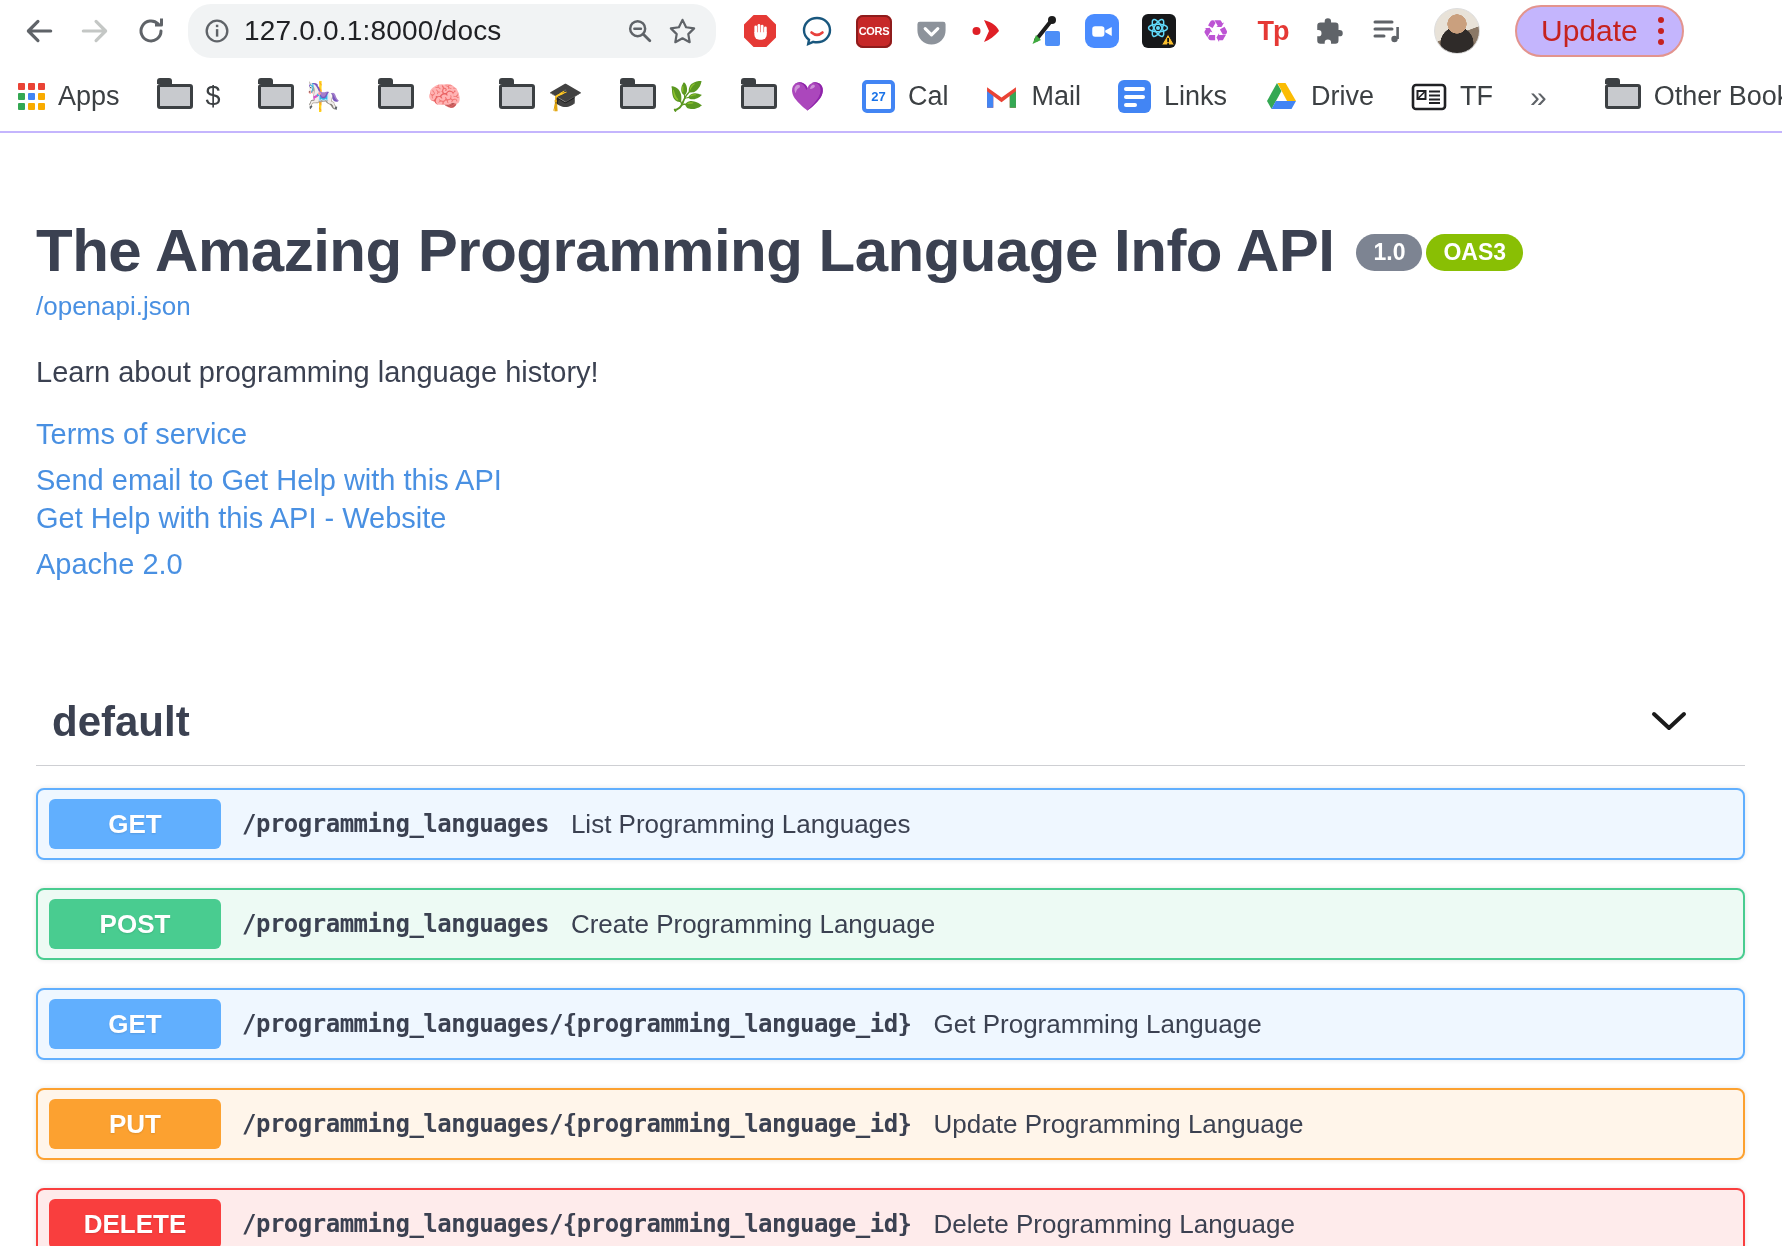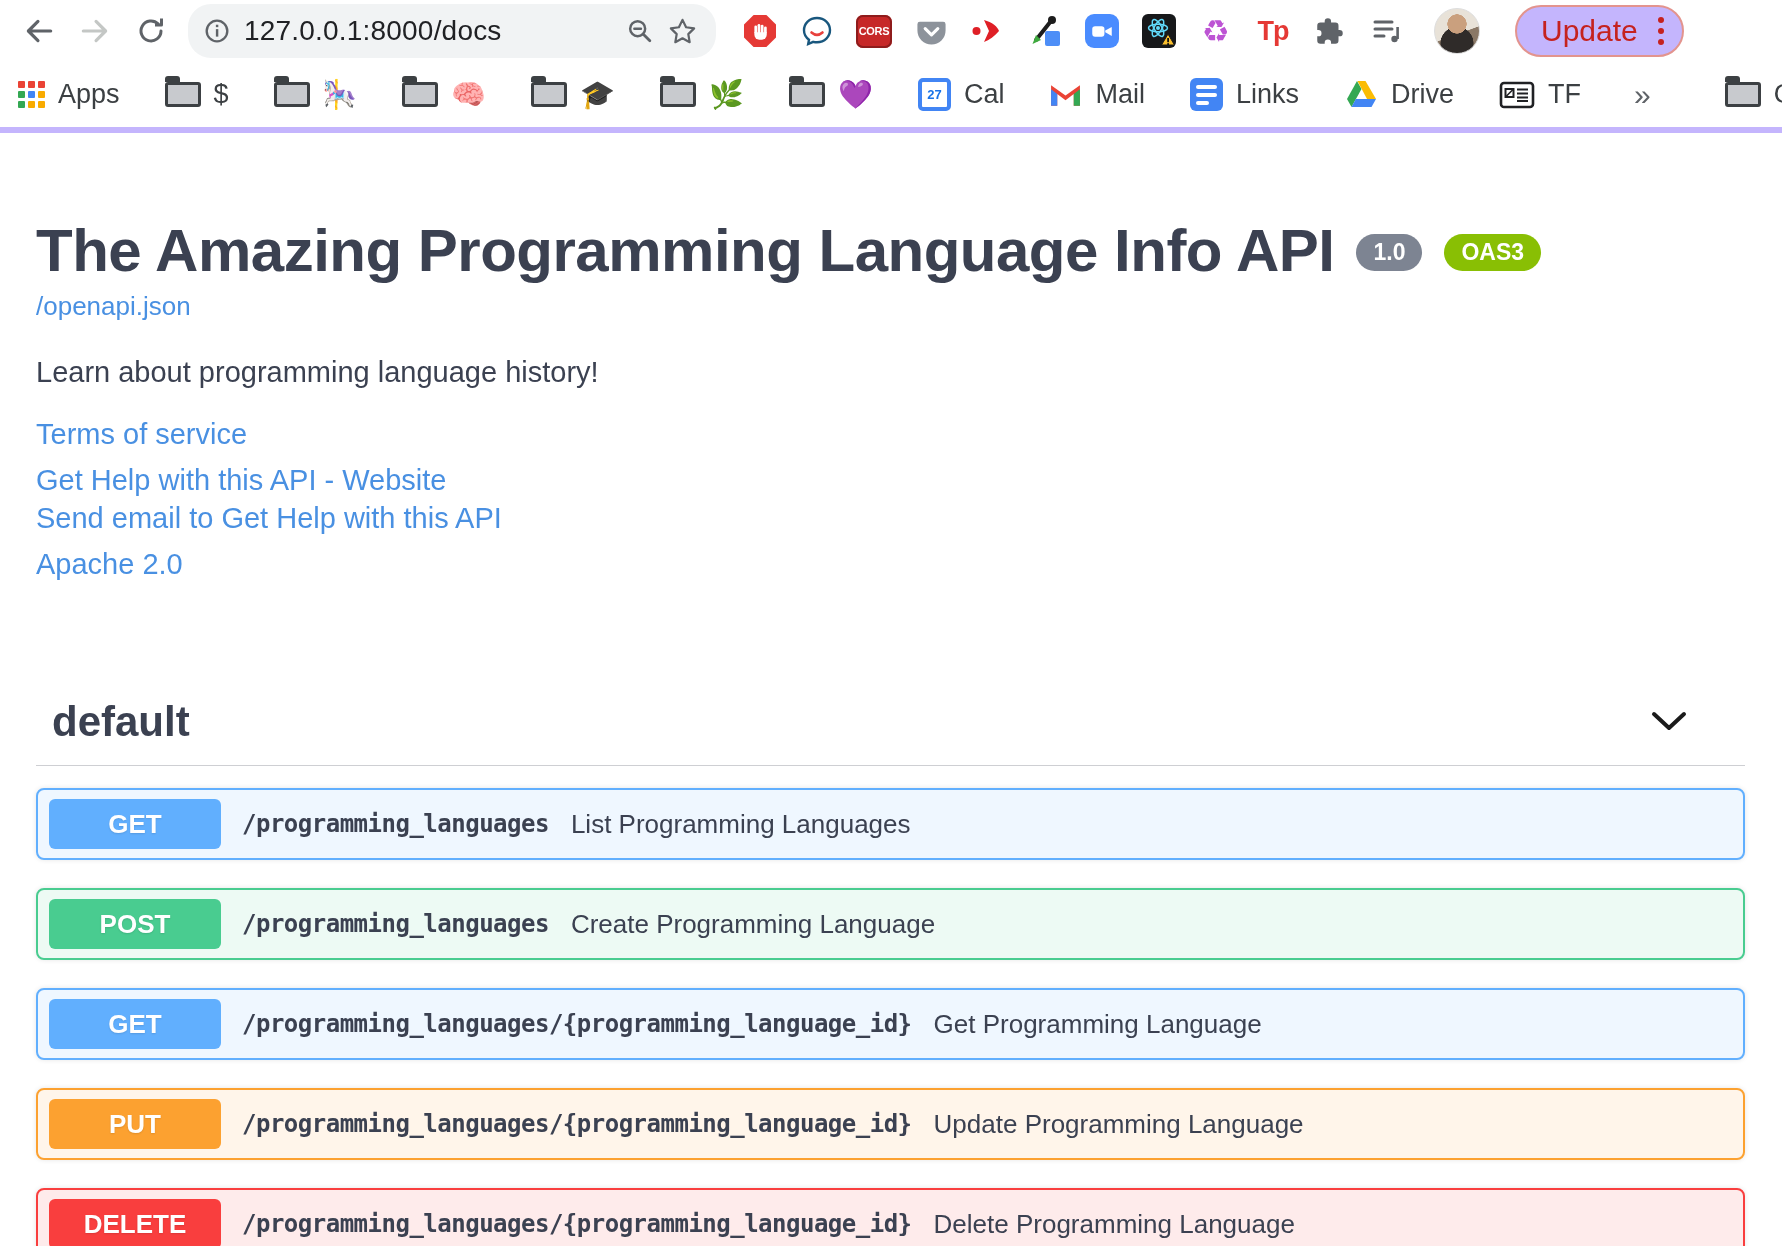--- a/index.html
+++ b/index.html
@@ -36,41 +36,41 @@
       radial-gradient(circle at 50% 78%, #2f2b29 0 40%, rgba(0,0,0,0) 41%),
       linear-gradient(160deg,#e8e2d8 0 55%, #8a7866 56% 100%);
     border:1px solid #ddd; }
   .update-pill { margin-left:14px; height:52px; border:2px solid #e3948e; background:#c4b5fd; border-radius:28px;
     display:flex; align-items:center; gap:18px; padding:0 16px 0 24px; flex:0 0 auto; }
   .update-pill .update-text { color:#c5221f; font-size:30px; }
   .kebab { display:flex; flex-direction:column; gap:5px; padding:2px; }
   .kebab i { width:6px; height:6px; border-radius:50%; background:#c5221f; display:block; }
 
   
-  .bookmarks { height:71px; display:flex; align-items:center; padding:0 18px; gap:8px; background:#fff; border-bottom:6px solid #c4b5fd; }
+  .bookmarks { height:71px; display:flex; align-items:center; padding:0 18px; gap:0; background:#fff; border-bottom:2px solid #c4b5fd; }
   .bm { display:flex; align-items:center; gap:13px; font-size:27px; color:#3c4043; margin-right:37px; white-space:nowrap; }
   .bm:last-child { margin-right:0; }
   .apps-grid { display:grid; grid-template-columns:repeat(3,7px); grid-template-rows:repeat(3,7px); gap:3px; }
   .apps-grid i { display:block; border-radius:1px; }
   .folder-icon { width:36px; height:25px; background:#c8cace; border:3px solid #3c4043; border-radius:3px; position:relative; flex:0 0 auto; }
   .folder-icon::before { content:""; position:absolute; top:-9px; left:-3px; width:15px; height:6px; background:#3c4043; border-radius:3px 3px 0 0; }
   .bm .emoji { font-size:28px; line-height:1; }
   .cal-icon { width:33px; height:33px; border-radius:5px; background:#fff; border:4px solid #4285f4; display:flex; align-items:center; justify-content:center; }
   .cal-icon b { color:#1a73e8; font-size:13px; }
   .docs-icon { width:33px; height:33px; border-radius:6px; background:#4285f4; display:flex; flex-direction:column; justify-content:center; gap:4px; padding:0 6px; }
   .docs-icon i { display:block; height:4px; background:#fff; border-radius:2px; }
   .docs-icon i:last-child { width:60%; }
   .bm-sep { width:2px; height:40px; background:#dadce0; margin:0 26px 0 2px; }
   .overflow-chevron { font-size:30px; color:#5f6368; margin-right:30px; }
 
   
   .swagger { padding:85px 37px 0 36px; }
   .title-row { display:flex; align-items:flex-start; gap:22px; }
   .api-title { font-size:60px; line-height:66px; font-weight:bold; color:#3b4151; margin:0; letter-spacing:-.5px; }
-  .badges { display:flex; gap:22px; margin-top:16px; }
+  .badges { display:flex; gap:4px; margin-top:16px; }
   .pill { color:#fff; font-weight:bold; font-size:23px; padding:7px 17px; border-radius:40px; line-height:1; }
   .pill.version { background:#7d8492; }
   .pill.oas3 { background:#89bf04; }
   a.swlink { color:#4990e2; text-decoration:none; cursor:pointer; }
   .openapi-link { margin-top:7px; font-size:26px; line-height:30px; }
   .api-desc { margin-top:34px; font-size:29px; line-height:34px; color:#3b4151; }
   .terms-line { margin-top:28px; font-size:29px; line-height:34px; }
   .help-lines { margin-top:10px; font-size:29px; line-height:38px; }
   .license-line { margin-top:10px; font-size:29px; line-height:34px; }
 
@@ -328,22 +328,22 @@
     <h1 class="api-title">The Amazing Programming Language Info API</h1>
     <span class="badges">
       <span class="pill version">1.0</span>
       <span class="pill oas3">OAS3</span>
     </span>
   </div>
   <div class="openapi-link"><a class="swlink">/openapi.json</a></div>
   <div class="api-desc">Learn about programming language history!</div>
   <div class="terms-line"><a class="swlink">Terms of service</a></div>
   <div class="help-lines">
+    <div><a class="swlink">Send email to Get Help with this API</a></div>
     <div><a class="swlink">Get Help with this API - Website</a></div>
-    <div><a class="swlink">Send email to Get Help with this API</a></div>
   </div>
   <div class="license-line"><a class="swlink">Apache 2.0</a></div>
 
   <div class="tag-header">
     <span class="tag-name">default</span>
     <svg width="36" height="22" viewBox="0 0 36 22">
         <path d="M3 3 l15 14 15-14" stroke="#1b1b1b" stroke-width="4" fill="none" stroke-linecap="round" stroke-linejoin="round"></path>
       </svg>
   </div>
 

